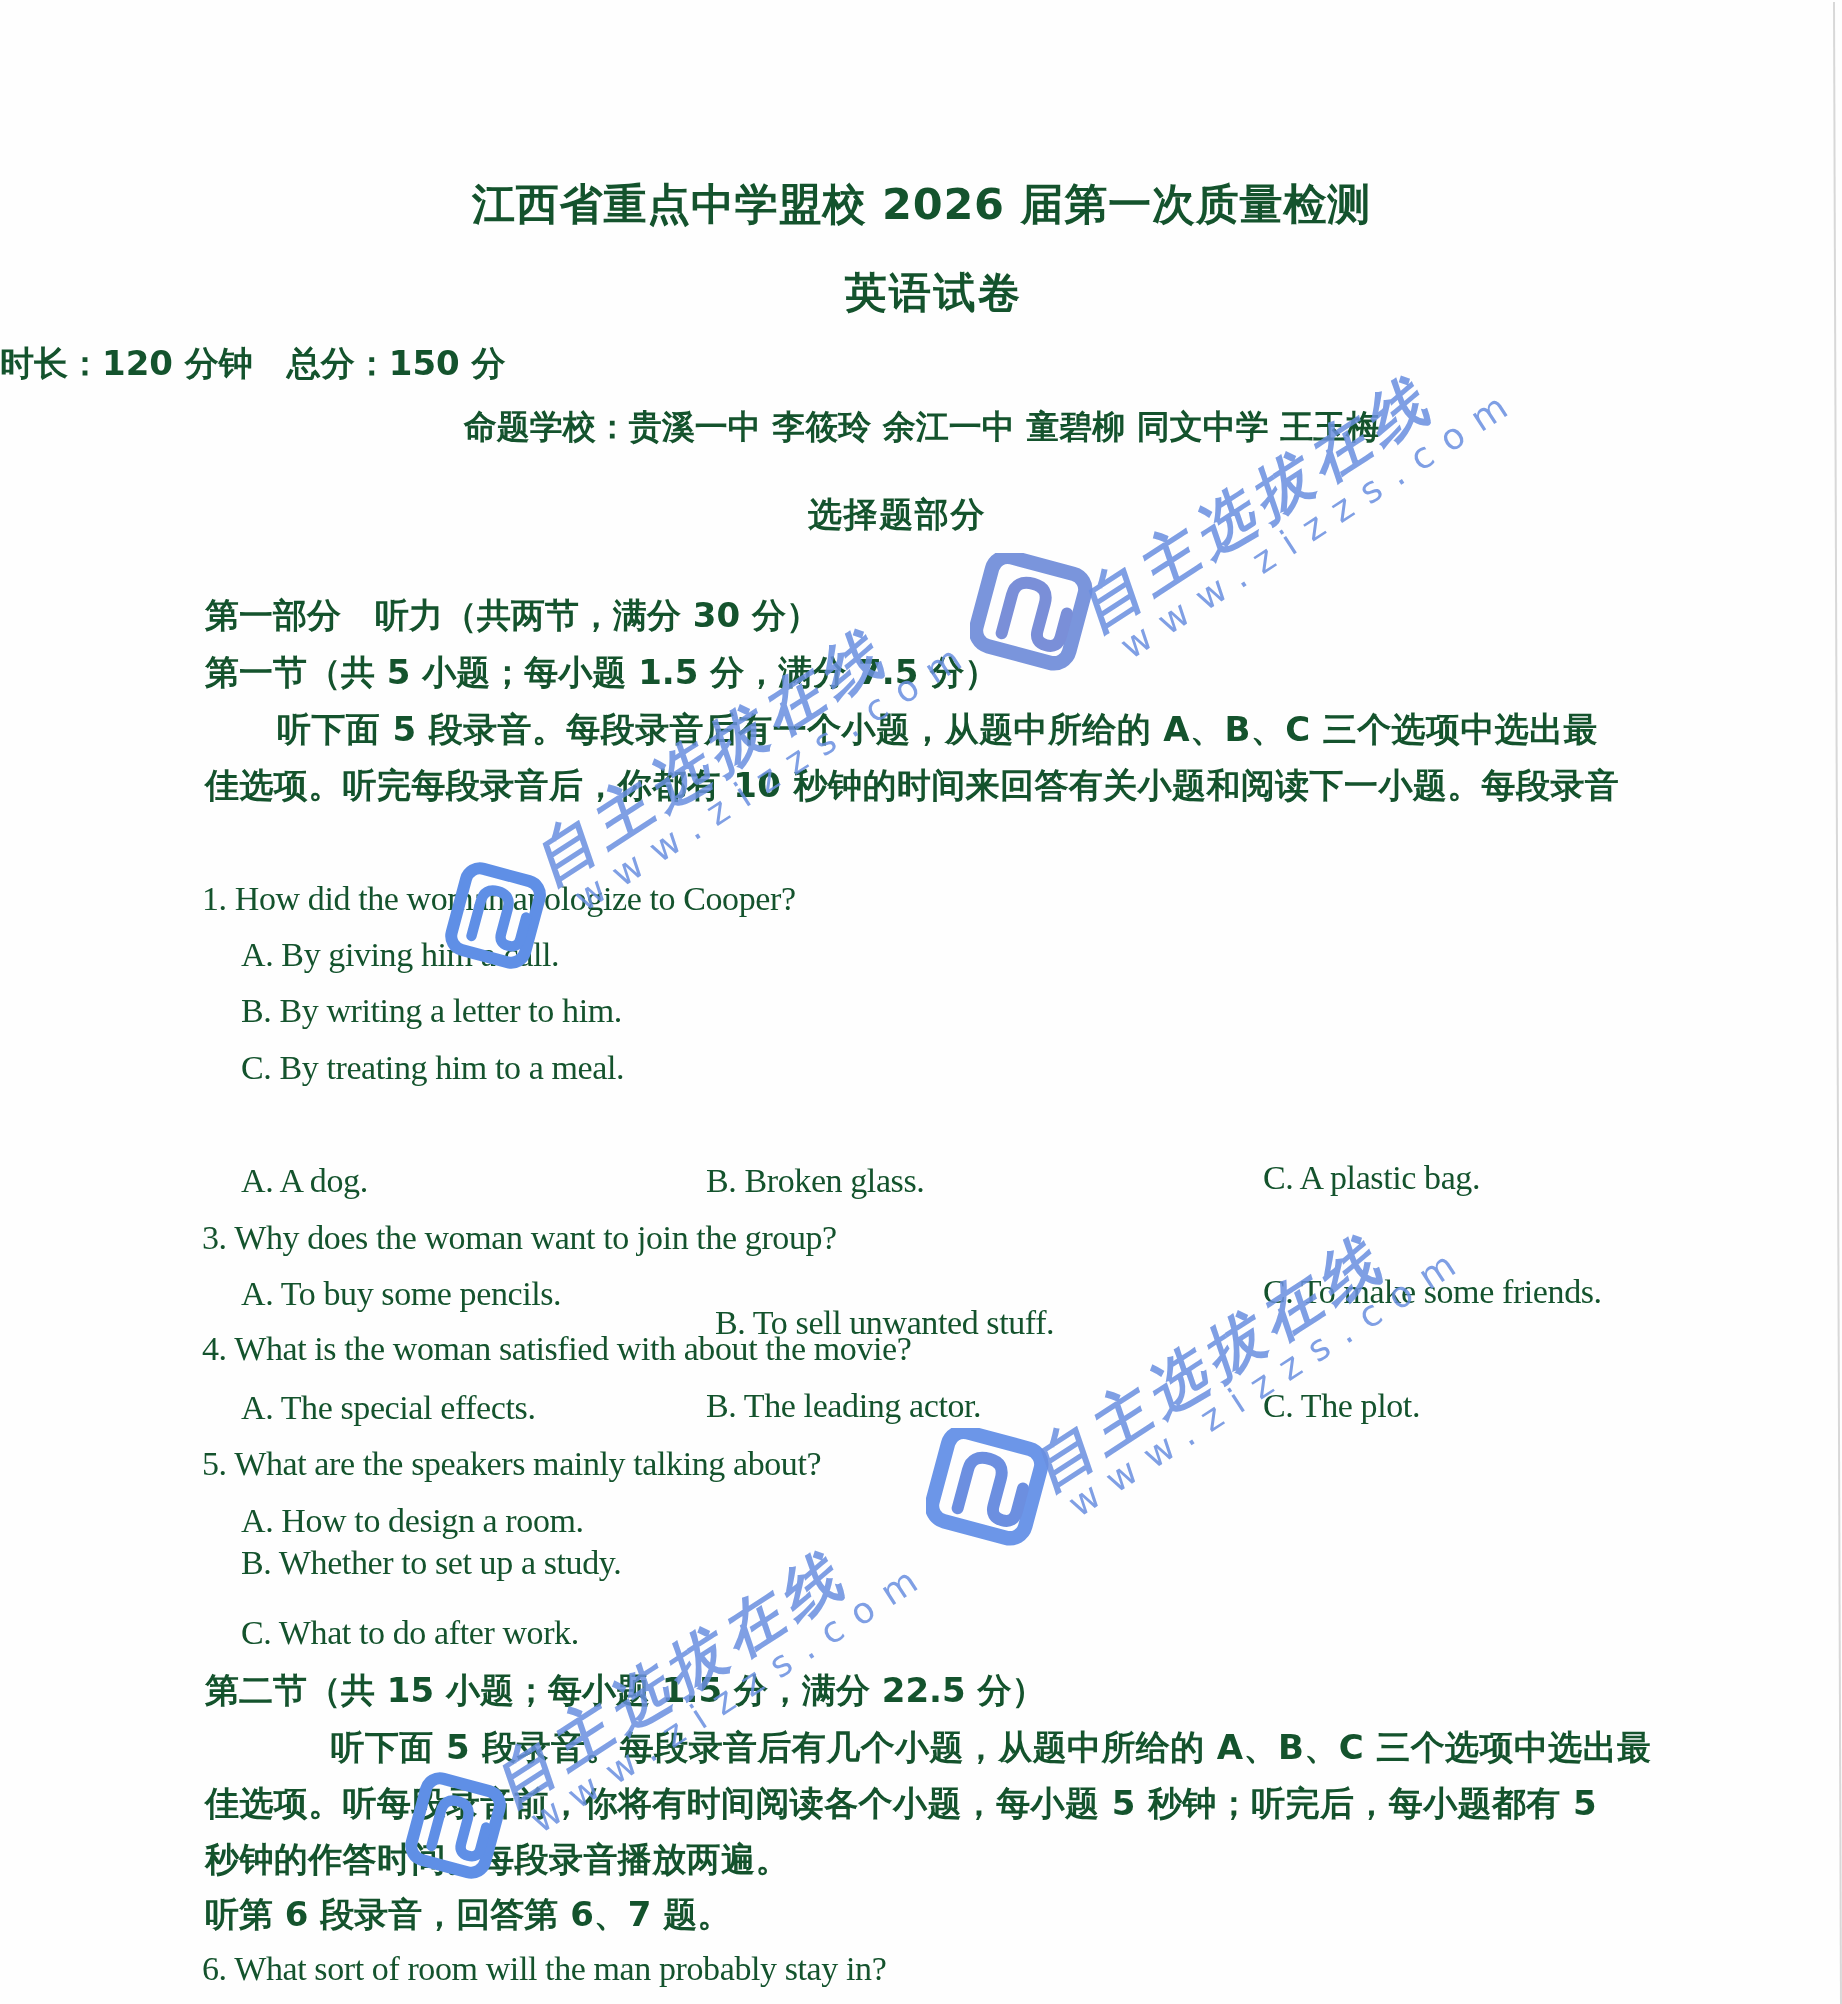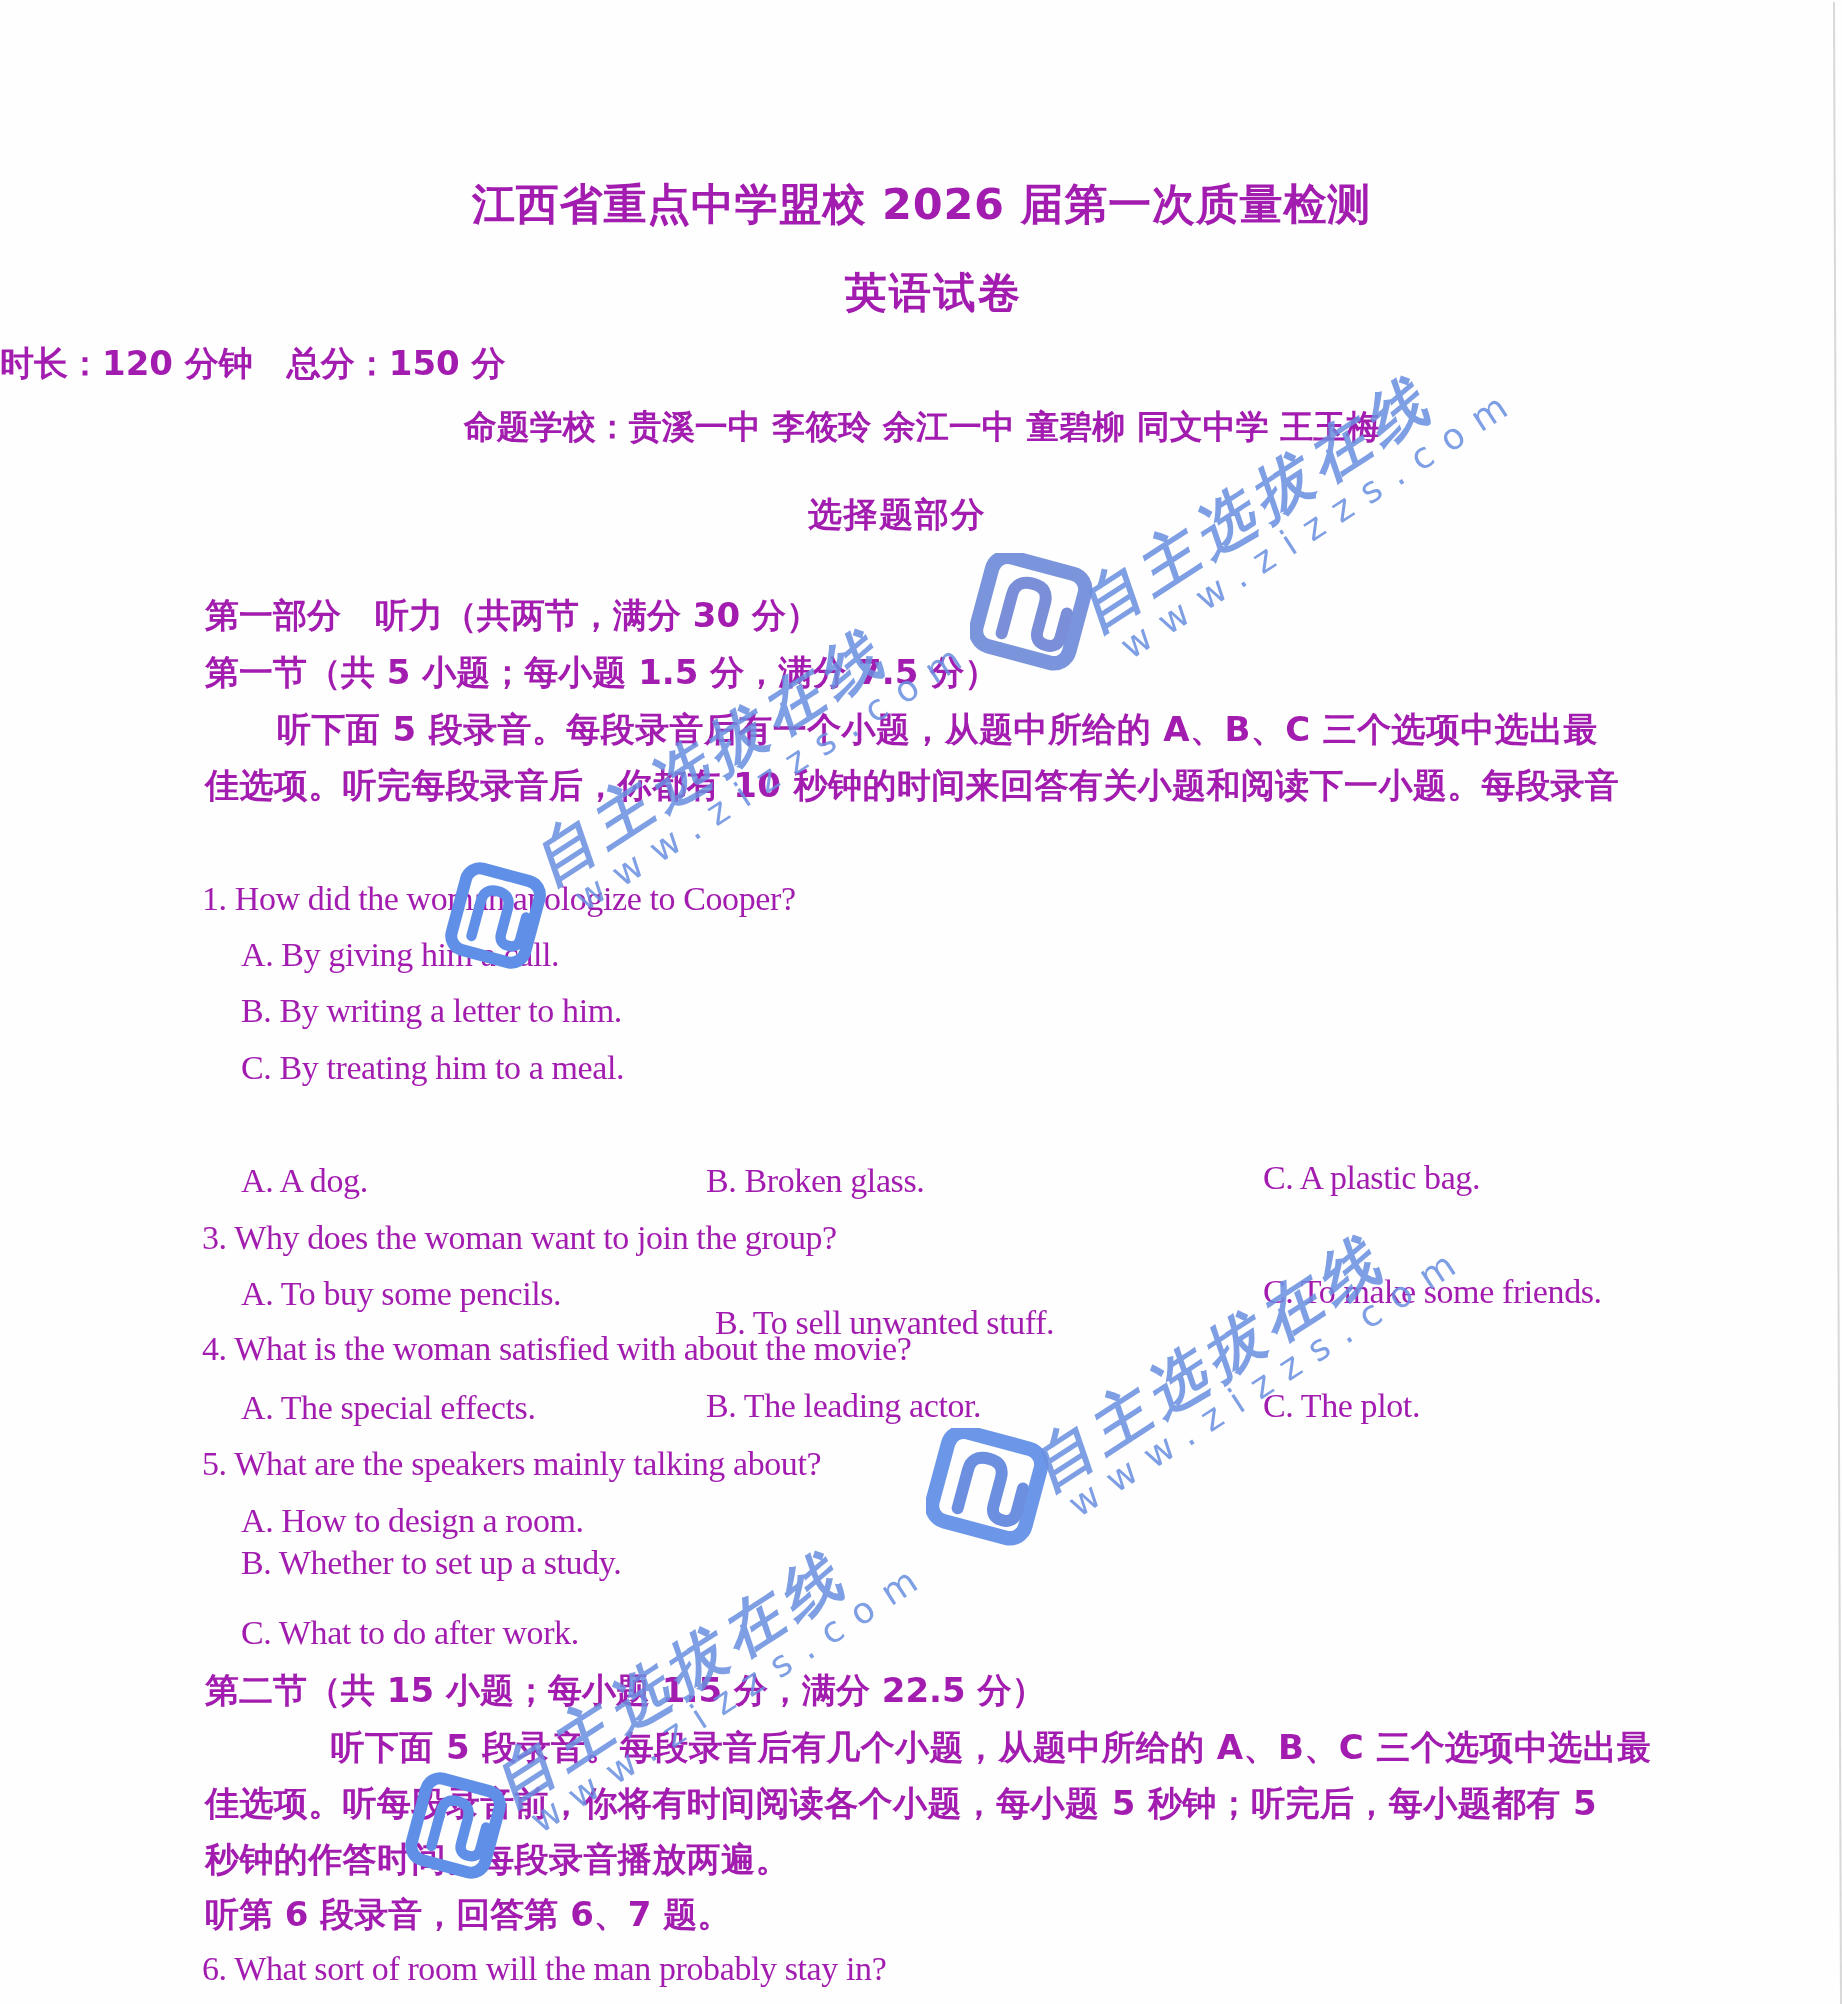--- a/index.html
+++ b/index.html
@@ -1,19 +1,19 @@
 <!DOCTYPE html>
 <html style="font-size:6.4px"><head>
 <meta charset="utf-8">
 <style>
   html, body { margin: 0; padding: 0; background: #ffffff; }
   body { width: 1843px; height: 2606px; position: relative; overflow: hidden; }
   .page { position: absolute; left: 0; top: 0; width: 1843px; height: 2606px; background: #fefefe; }
   .edge-line { position: absolute; left: 1833px; top: 2px; width: 1.6px; height: 2282px; background: #d8d8d8; transform: rotate(-0.2deg); transform-origin: top left; }
-  .ln { position: absolute; white-space: nowrap; color: #a21caf; }
+  .ln { position: absolute; white-space: nowrap; color: #14532d; }
   .cjk { font-family: "DejaVu Sans", sans-serif; font-weight: bold; }
   .en { font-family: "Liberation Serif", "DejaVu Serif", serif; }
   .title { font-size: 43px; left: 0; width: 1843px; text-align: center; letter-spacing: 0.8px; }
   .subtitle { font-size: 42px; left: 12px; width: 1843px; text-align: center; letter-spacing: 2.4px; }
   .meta { font-size: 34px; left: 0; width: 1843px; }
   .authors { font-size: 33px; left: 0; width: 1843px; text-align: center; }
   .section { font-size: 34px; left: 0; width: 1794px; text-align: center; letter-spacing: 1.6px; }
   .h { font-size: 34px; left: 205px; }
   .p { font-size: 34px; left: 205px; width: 1428px; letter-spacing: 0.4px; }
   .p.indent { left: 277px; }

